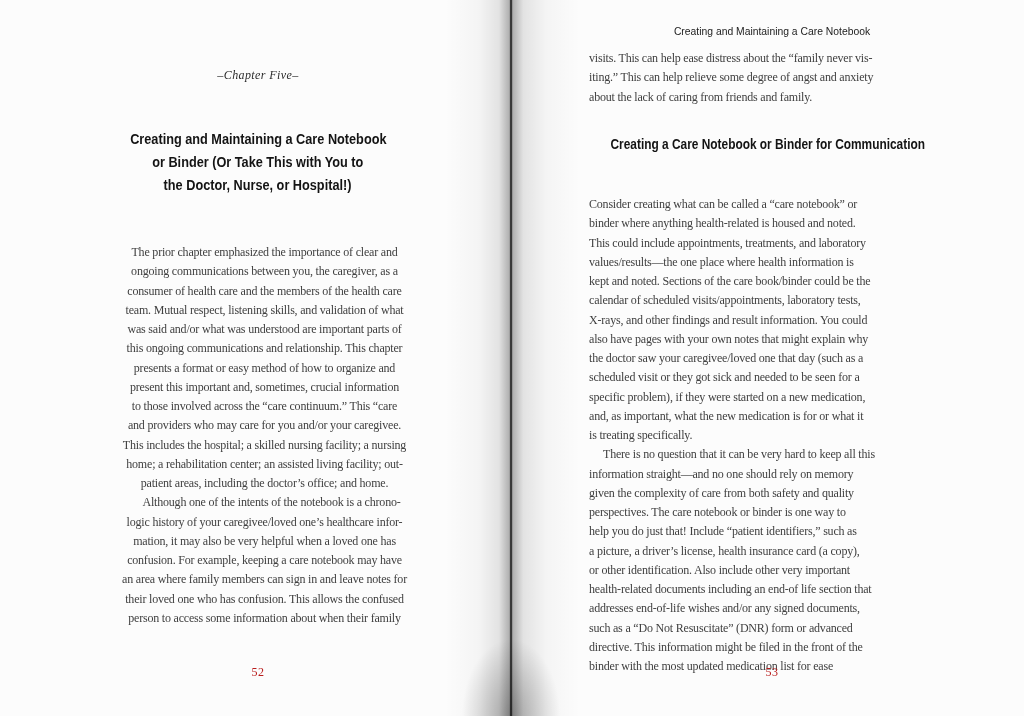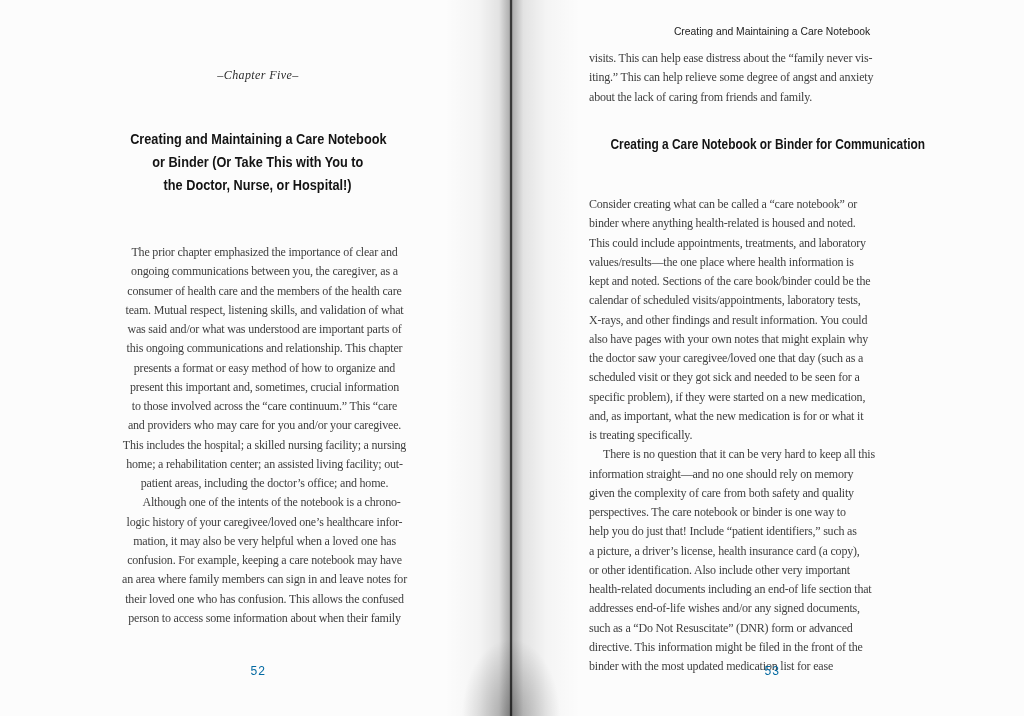--- a/index.html
+++ b/index.html
@@ -45,21 +45,21 @@
     color:#404040; white-space:nowrap;
   }
   .page.left  .body-block { top:243px;text-align:center; }
   .page.right .body-block.intro { top:49px; }
   .page.right .body-block.main  { top:161px;margin-top:34px; }
   .bl { height:19.25px; }
   .bl.ind { padding-left:14px; }
 
   .page-number {
     position:absolute; top:665px; left:0; width:100%;
-    text-align:center; font-size:12px; color:#0369a1; letter-spacing:0.5px;font-family:Liberation Mono, monospace;
+    text-align:center; font-size:12px; color:#b91c1c; letter-spacing:0.5px;
   }
 
   .spine {
     position:absolute; top:0; left:445px; width:135px; height:716px;
     pointer-events:none;
     background:linear-gradient(90deg,
       rgba(0,0,0,0)    0%,
       rgba(0,0,0,0.03) 25%,
       rgba(0,0,0,0.10) 40%,
       rgba(0,0,0,0.30) 47.6%,

